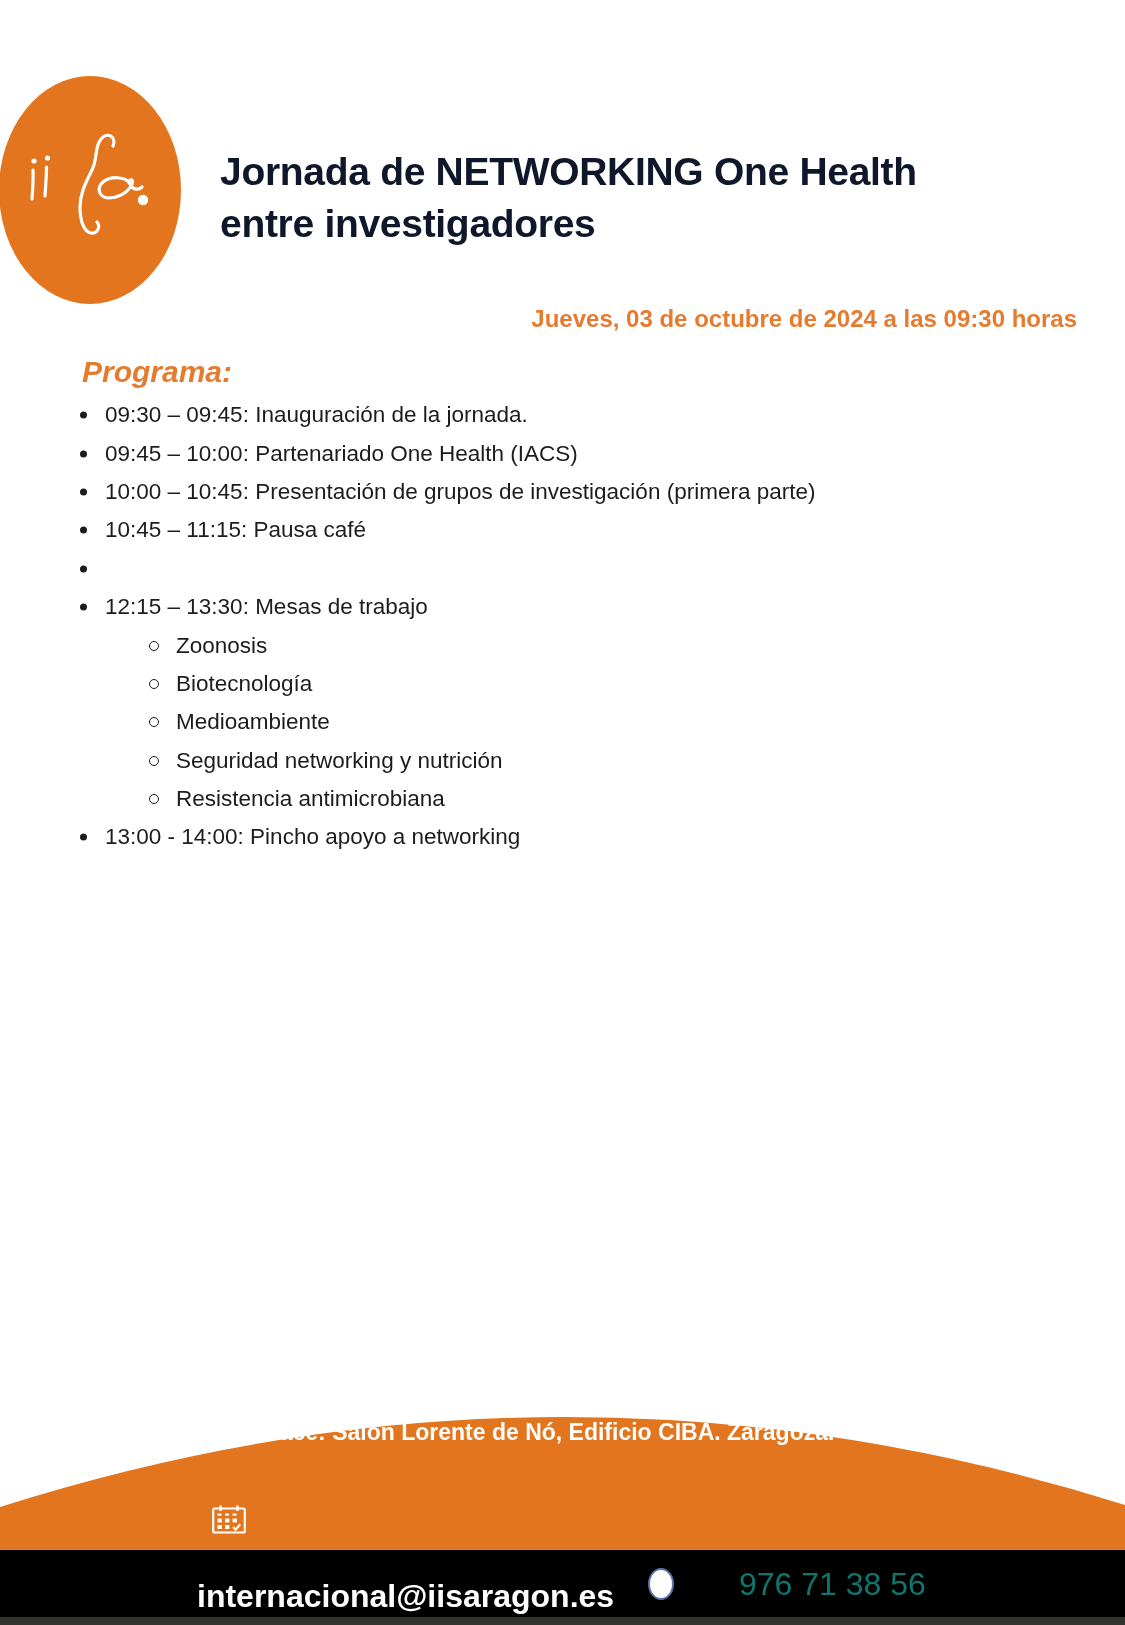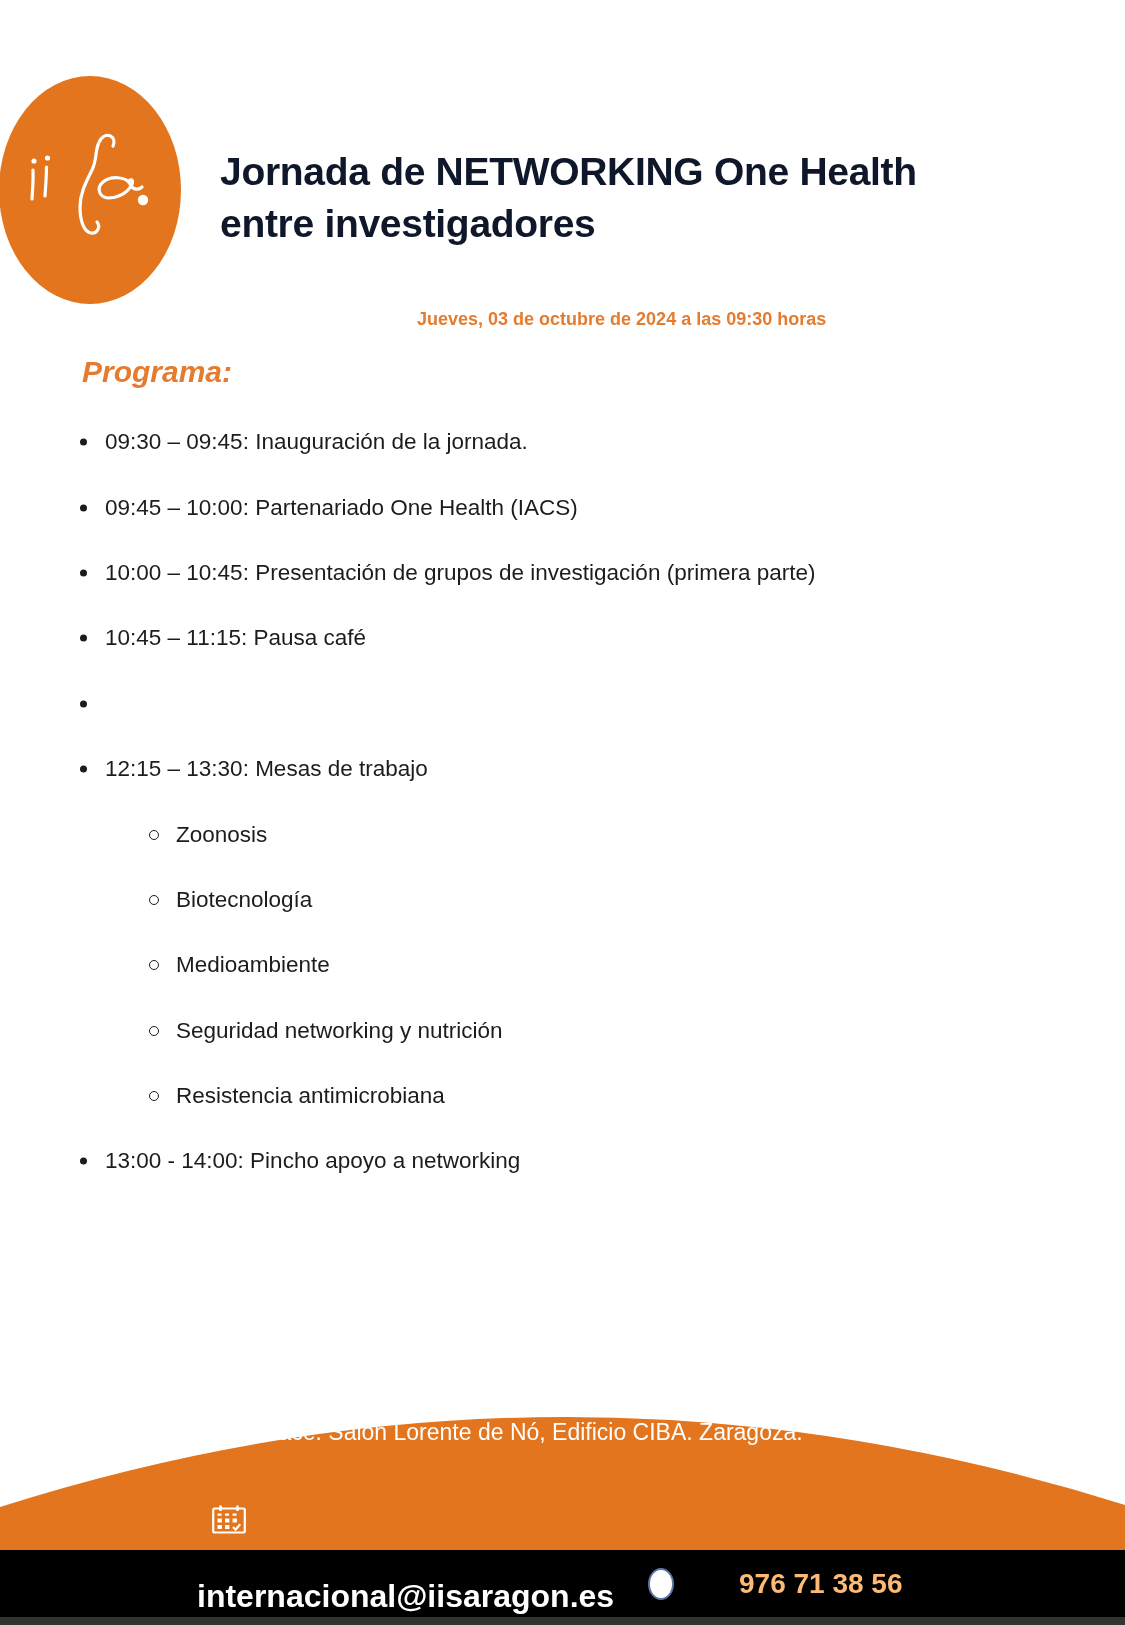--- a/index.html
+++ b/index.html
@@ -17,78 +17,79 @@
   .logo { position: absolute; left: 0; top: 60px; width: 200px; height: 260px; }
 
   
   .title {
     position: absolute; left: 220px; top: 146px; width: 800px;
     font-size: 39px; font-weight: bold; line-height: 52px;
     color: #0f172a; letter-spacing: -0.3px;
   }
   .dateline {
     position: absolute; left: 417px; top: 302px; width: 660px;
-    font-size: 18px; font-weight: bold; line-height: 34px;
+    font-size: 24px; font-weight: bold; line-height: 34px;
     color: #E57B2F;
+    text-align: right;
   }
 
   
   .program-heading {
     position: absolute; left: 82px; top: 352px;
     font-size: 30px; font-weight: bold; line-height: 40px;
     color: #E57B2F;
     font-style: italic;
   }
   .program-list {
     position: absolute; left: 0; top: 396px; width: 1100px;
     margin: 0; padding: 0; list-style: none;
   }
   .pitem {
     position: relative; height: 38.4px;
     display: flex; align-items: center;
-    font-size: 22.5px; color: #1C1C1C; margin-top: 27px;
+    font-size: 22.5px; color: #1C1C1C;
   }
   .pitem .bullet { position: absolute; top: 50%; transform: translateY(-50%); }
   .pitem.level1 .bullet {
     left: 80px; width: 7px; height: 7px; border-radius: 50%;
     background: #1C1C1C;
   }
   .pitem.level2 .bullet {
     left: 149px; width: 10px; height: 10px; border-radius: 50%;
     background: transparent; border: 1.6px solid #1C1C1C; box-sizing: border-box;
   }
   .pitem.level1 .ptext { margin-left: 105px; }
   .pitem.level2 .ptext { margin-left: 176px; }
 
   
   .dome { position: absolute; left: 0; top: 1390px; width: 1125px; height: 160px; display: block; }
   .info-row {
     position: absolute; left: 210px; display: flex; align-items: center; gap: 10px;
     color: #FFFFFF; font-size: 23px;
   }
   .info-row .icon-box { width: 38px; display: flex; justify-content: center; }
-  .row-place { top: 1414px; height: 36px; }
+  .row-place { top: 1414px; height: 36px; font-weight: bold; }
   .row-date  { top: 1501px; height: 36px; }
 
   .contact-bar {
     position: absolute; left: 0; top: 1550px; width: 1125px; height: 75px;
     background: #000000;
   }
   .contact-email {
     position: absolute; left: 197px; top: 12px; height: 68px; line-height: 68px;
     color: #FFFFFF; font-size: 32px; font-weight: bold;
   }
   .oval-sep {
     position: absolute; left: 648px; top: 18px;
     width: 26px; height: 32px; border-radius: 50%;
     background: #FFFFFF; border: 2px solid #5C74A8; box-sizing: border-box;
   }
   .contact-phone {
     position: absolute; left: 739px; top: 0; height: 68px; line-height: 68px;
-    color: #fdba74; font-size: 28px; font-weight: bold;
+    color: #0f766e; font-size: 32px; font-weight: normal;
   }
   .bottom-strip {
     position: absolute; left: 0; top: 1617px; width: 1125px; height: 8px;
     background: #333330;
   }
 </style>
 </head>
 <body>
 
 <div class="page">

